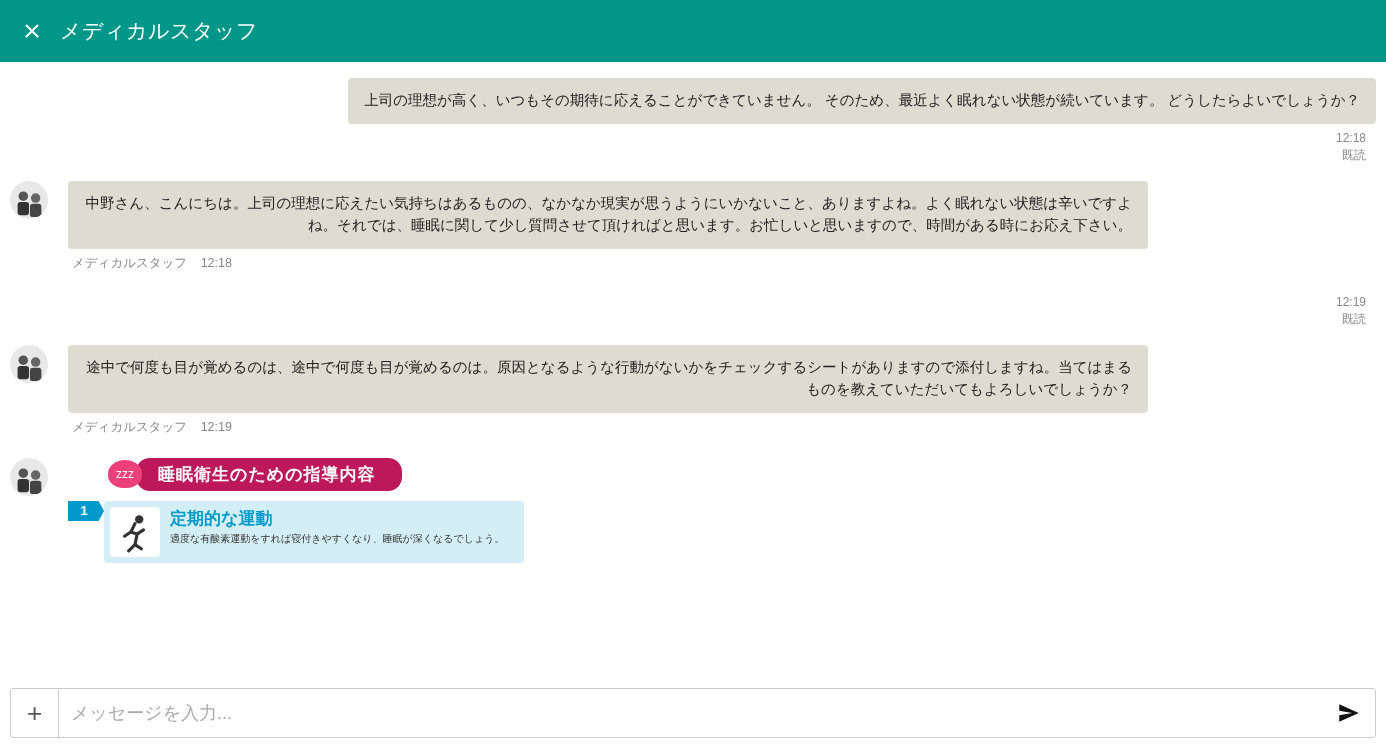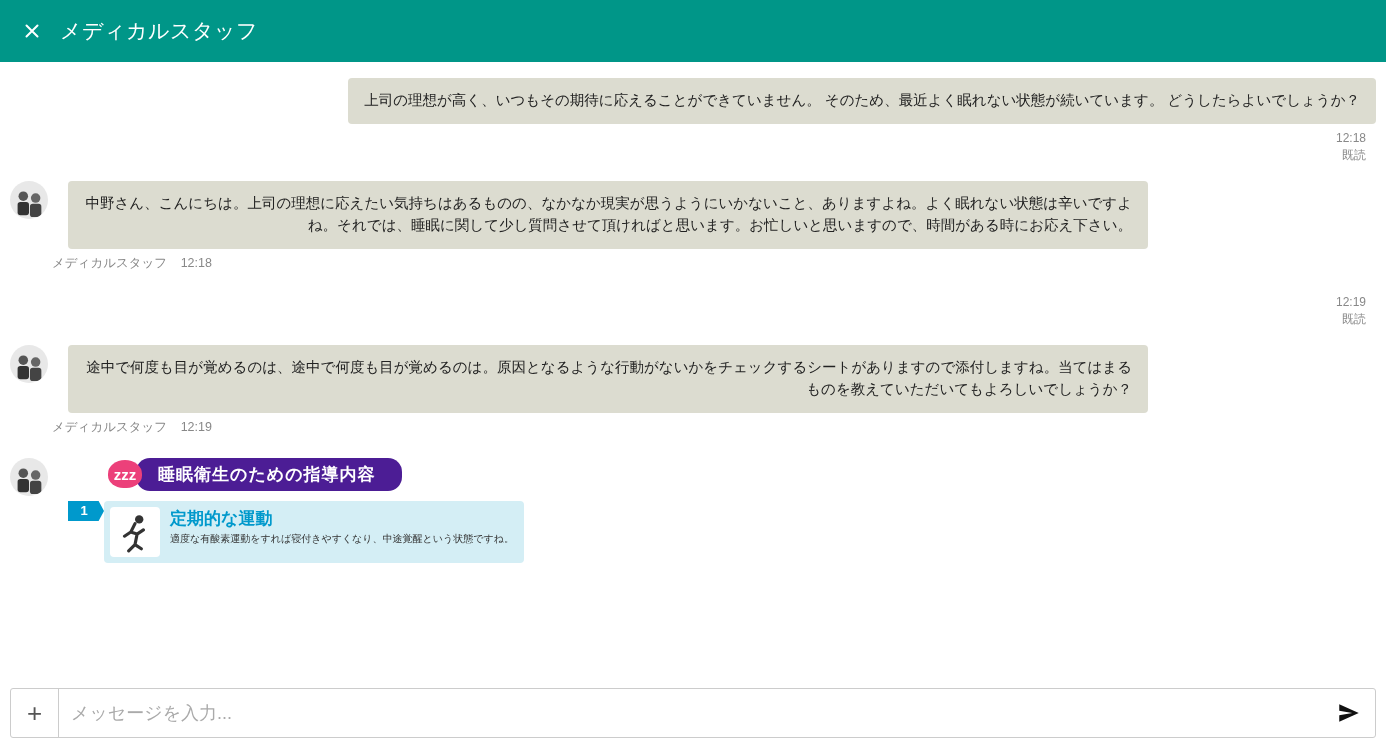--- a/index.html
+++ b/index.html
@@ -66,44 +66,44 @@
     font-size: 12px;
     color: #888;
     padding-right: 10px;
     margin-top: 2px;
     margin-bottom: 18px;
     line-height: 1.4;
   }
   .meta-left {
     font-size: 12.5px;
     color: #888;
-    margin-left: 42px;
+    margin-left: 62px;
     margin-top: 4px;
     margin-bottom: 22px;
   }
   .meta-left .sender { margin-right: 10px; }
 
   
   .attachment-wrap { margin-left: 58px; }
   .attach-header {
     display: flex; align-items: center;
     margin-left: 40px;
     margin-bottom: 10px;
   }
   .zzz-badge {
     width: 34px; height: 28px;
     background: #ec407a;
     border-radius: 50% 50% 45% 45%;
     display: flex; align-items: center; justify-content: center;
-    color: #fff; font-size: 15px; font-weight: bold;
+    color: #fff; font-size: 12px; font-weight: normal;
     position: relative; z-index: 2;
     margin-right: -6px;
   }
   .attach-title-bar {
-    background: #4c1d95;
+    background: #be185d;
     color: #fff;
     font-size: 17px;
     font-weight: 700;
     padding: 5px 26px 5px 22px;
     border-radius: 14px;
     letter-spacing: 1px;
   }
   .attach-item {
     display: flex;
     background: #d4eef5;
@@ -256,21 +256,21 @@
       <div class="attach-item">
         <div class="attach-num">1</div>
         <div class="attach-icon">
           <svg viewBox="0 0 40 40" width="42" height="42">
             <circle cx="24" cy="8" r="4" fill="#333"></circle>
             <path d="M20 12 L16 20 L22 22 L20 32 M22 22 L28 18 M16 20 L10 24 M20 32 L14 38 M20 32 L26 36" stroke="#333" stroke-width="3" stroke-linecap="round" fill="none"></path>
           </svg>
         </div>
         <div class="attach-text">
           <div class="item-title">定期的な運動</div>
-          <div class="item-body">適度な有酸素運動をすれば寝付きやすくなり、中途覚醒という状態ですね。</div>
+          <div class="item-body">適度な有酸素運動をすれば寝付きやすくなり、睡眠が深くなるでしょう。</div>
         </div>
       </div>
     </div>
   </div>
 
 </div>
 
 <div class="composer">
   <div class="add-btn">+</div>
   <input type="text" placeholder="メッセージを入力..." style="">

